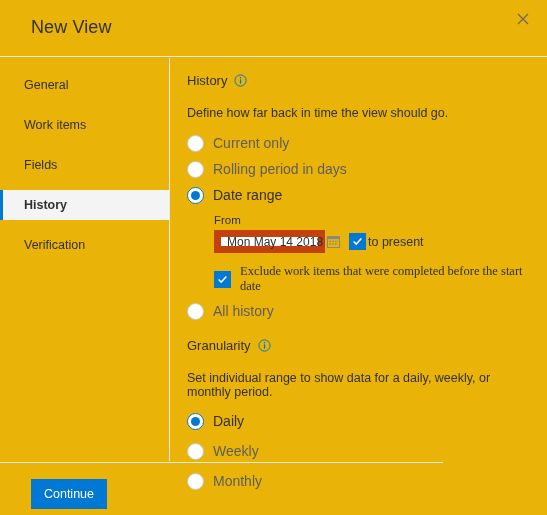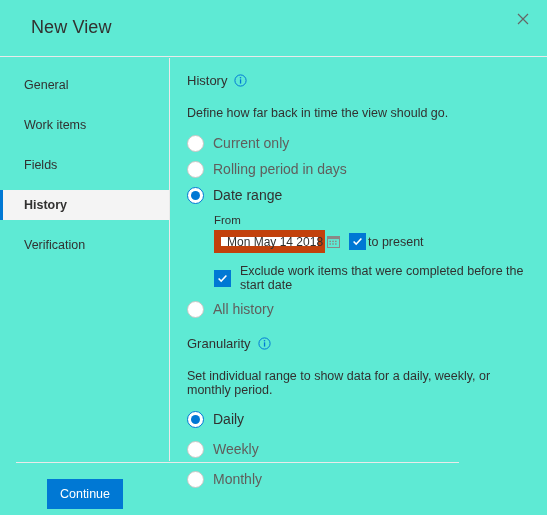--- a/index.html
+++ b/index.html
@@ -11,21 +11,21 @@
     height: 515px;
     background: #ffffff;
     font-family: "Liberation Sans", sans-serif;
     color: #333333;
     overflow: hidden;
   }
   .dialog {
     position: relative;
     width: 547px;
     height: 515px;
-    background: #5eead4;
+    background: #eab308;
     box-sizing: border-box;
   }
 
   
   .header {
     position: absolute;
     left: 0; top: 0;
     width: 547px;
     height: 57px;
     border-bottom: 1px solid #eaeaea;
@@ -227,29 +227,30 @@
   .exclude-row {
     display: flex;
     align-items: center;
     margin-top: 11px;
     cursor: pointer;
   }
   .exclude-label {
     font-size: 12.5px;
     color: #323130;
     margin-left: 9px;
+    font-family: Liberation Serif, serif;
   }
 
   .granularity-block { margin-top: 14px; }
   .granularity-block .section-desc { margin-top: 18px; margin-bottom: 9px; }
 
   
   .footer {
     position: absolute;
-    left: 16px;
+    left: 0;
     top: 462px;
     width: 443px;
     height: 53px;
     border-top: 1px solid #eaeaea;
     box-sizing: border-box;
   }
   .btn {
     position: absolute;
     top: 16px;
     height: 30px;

